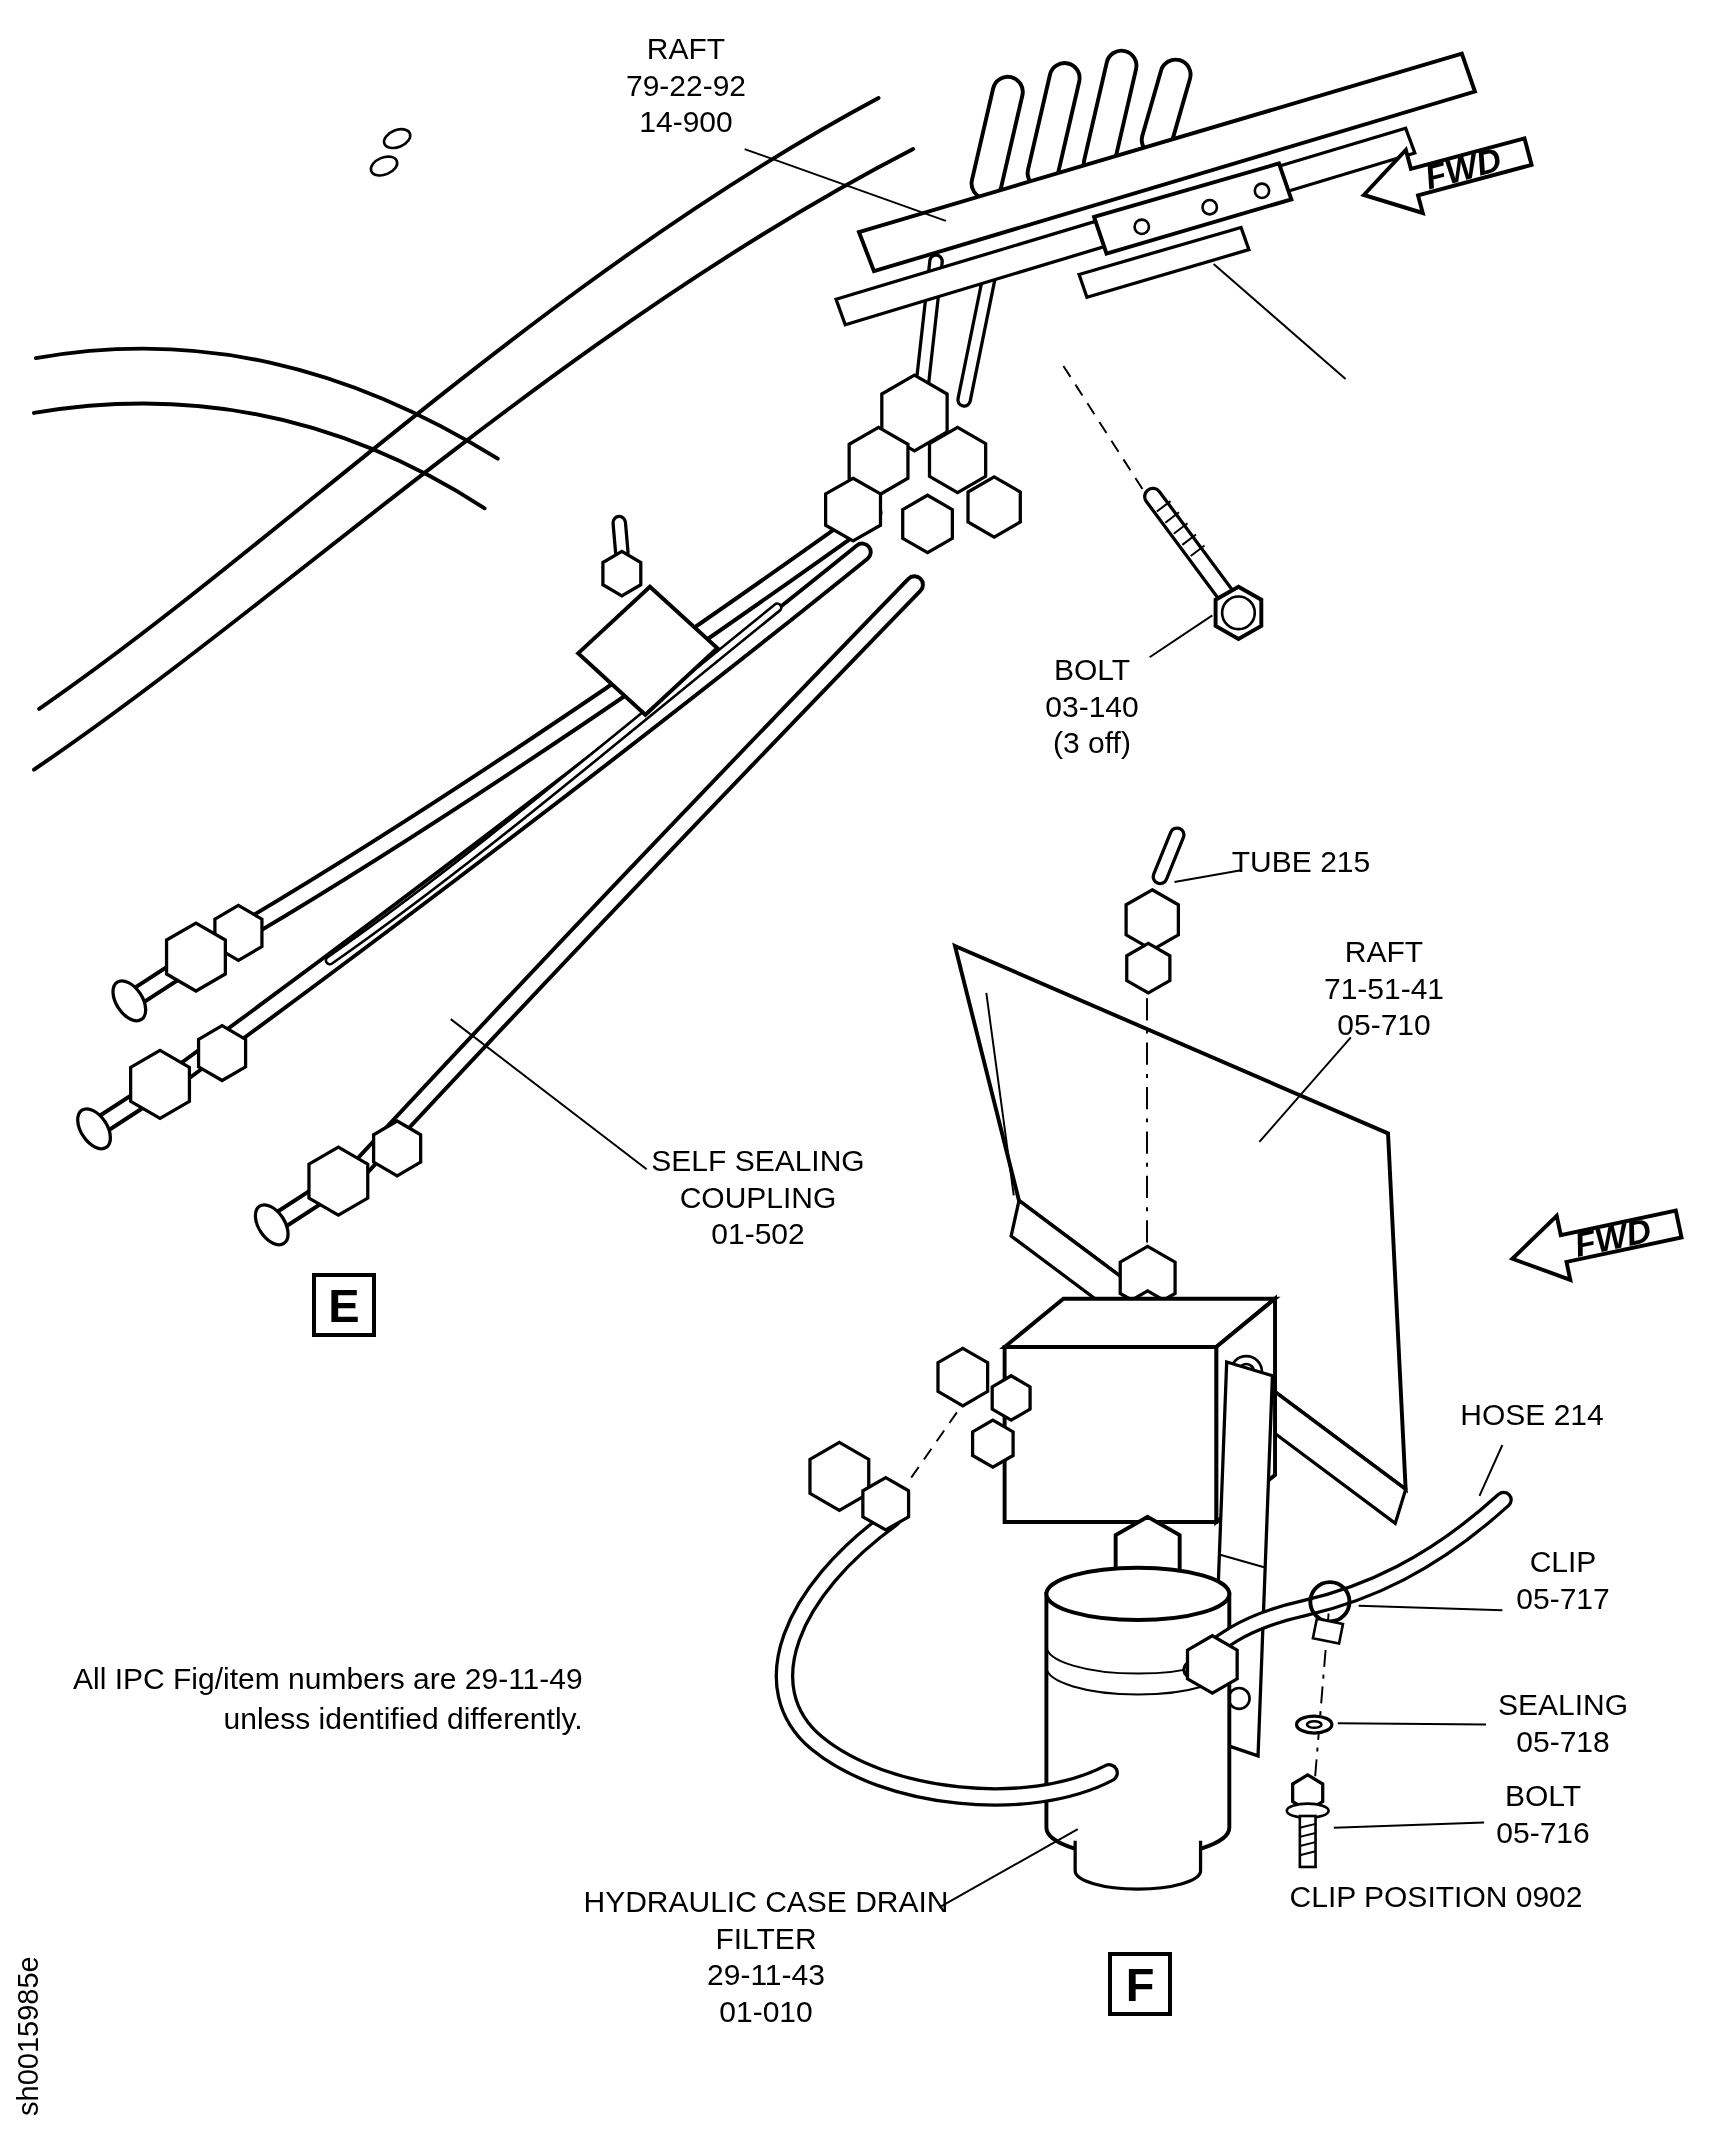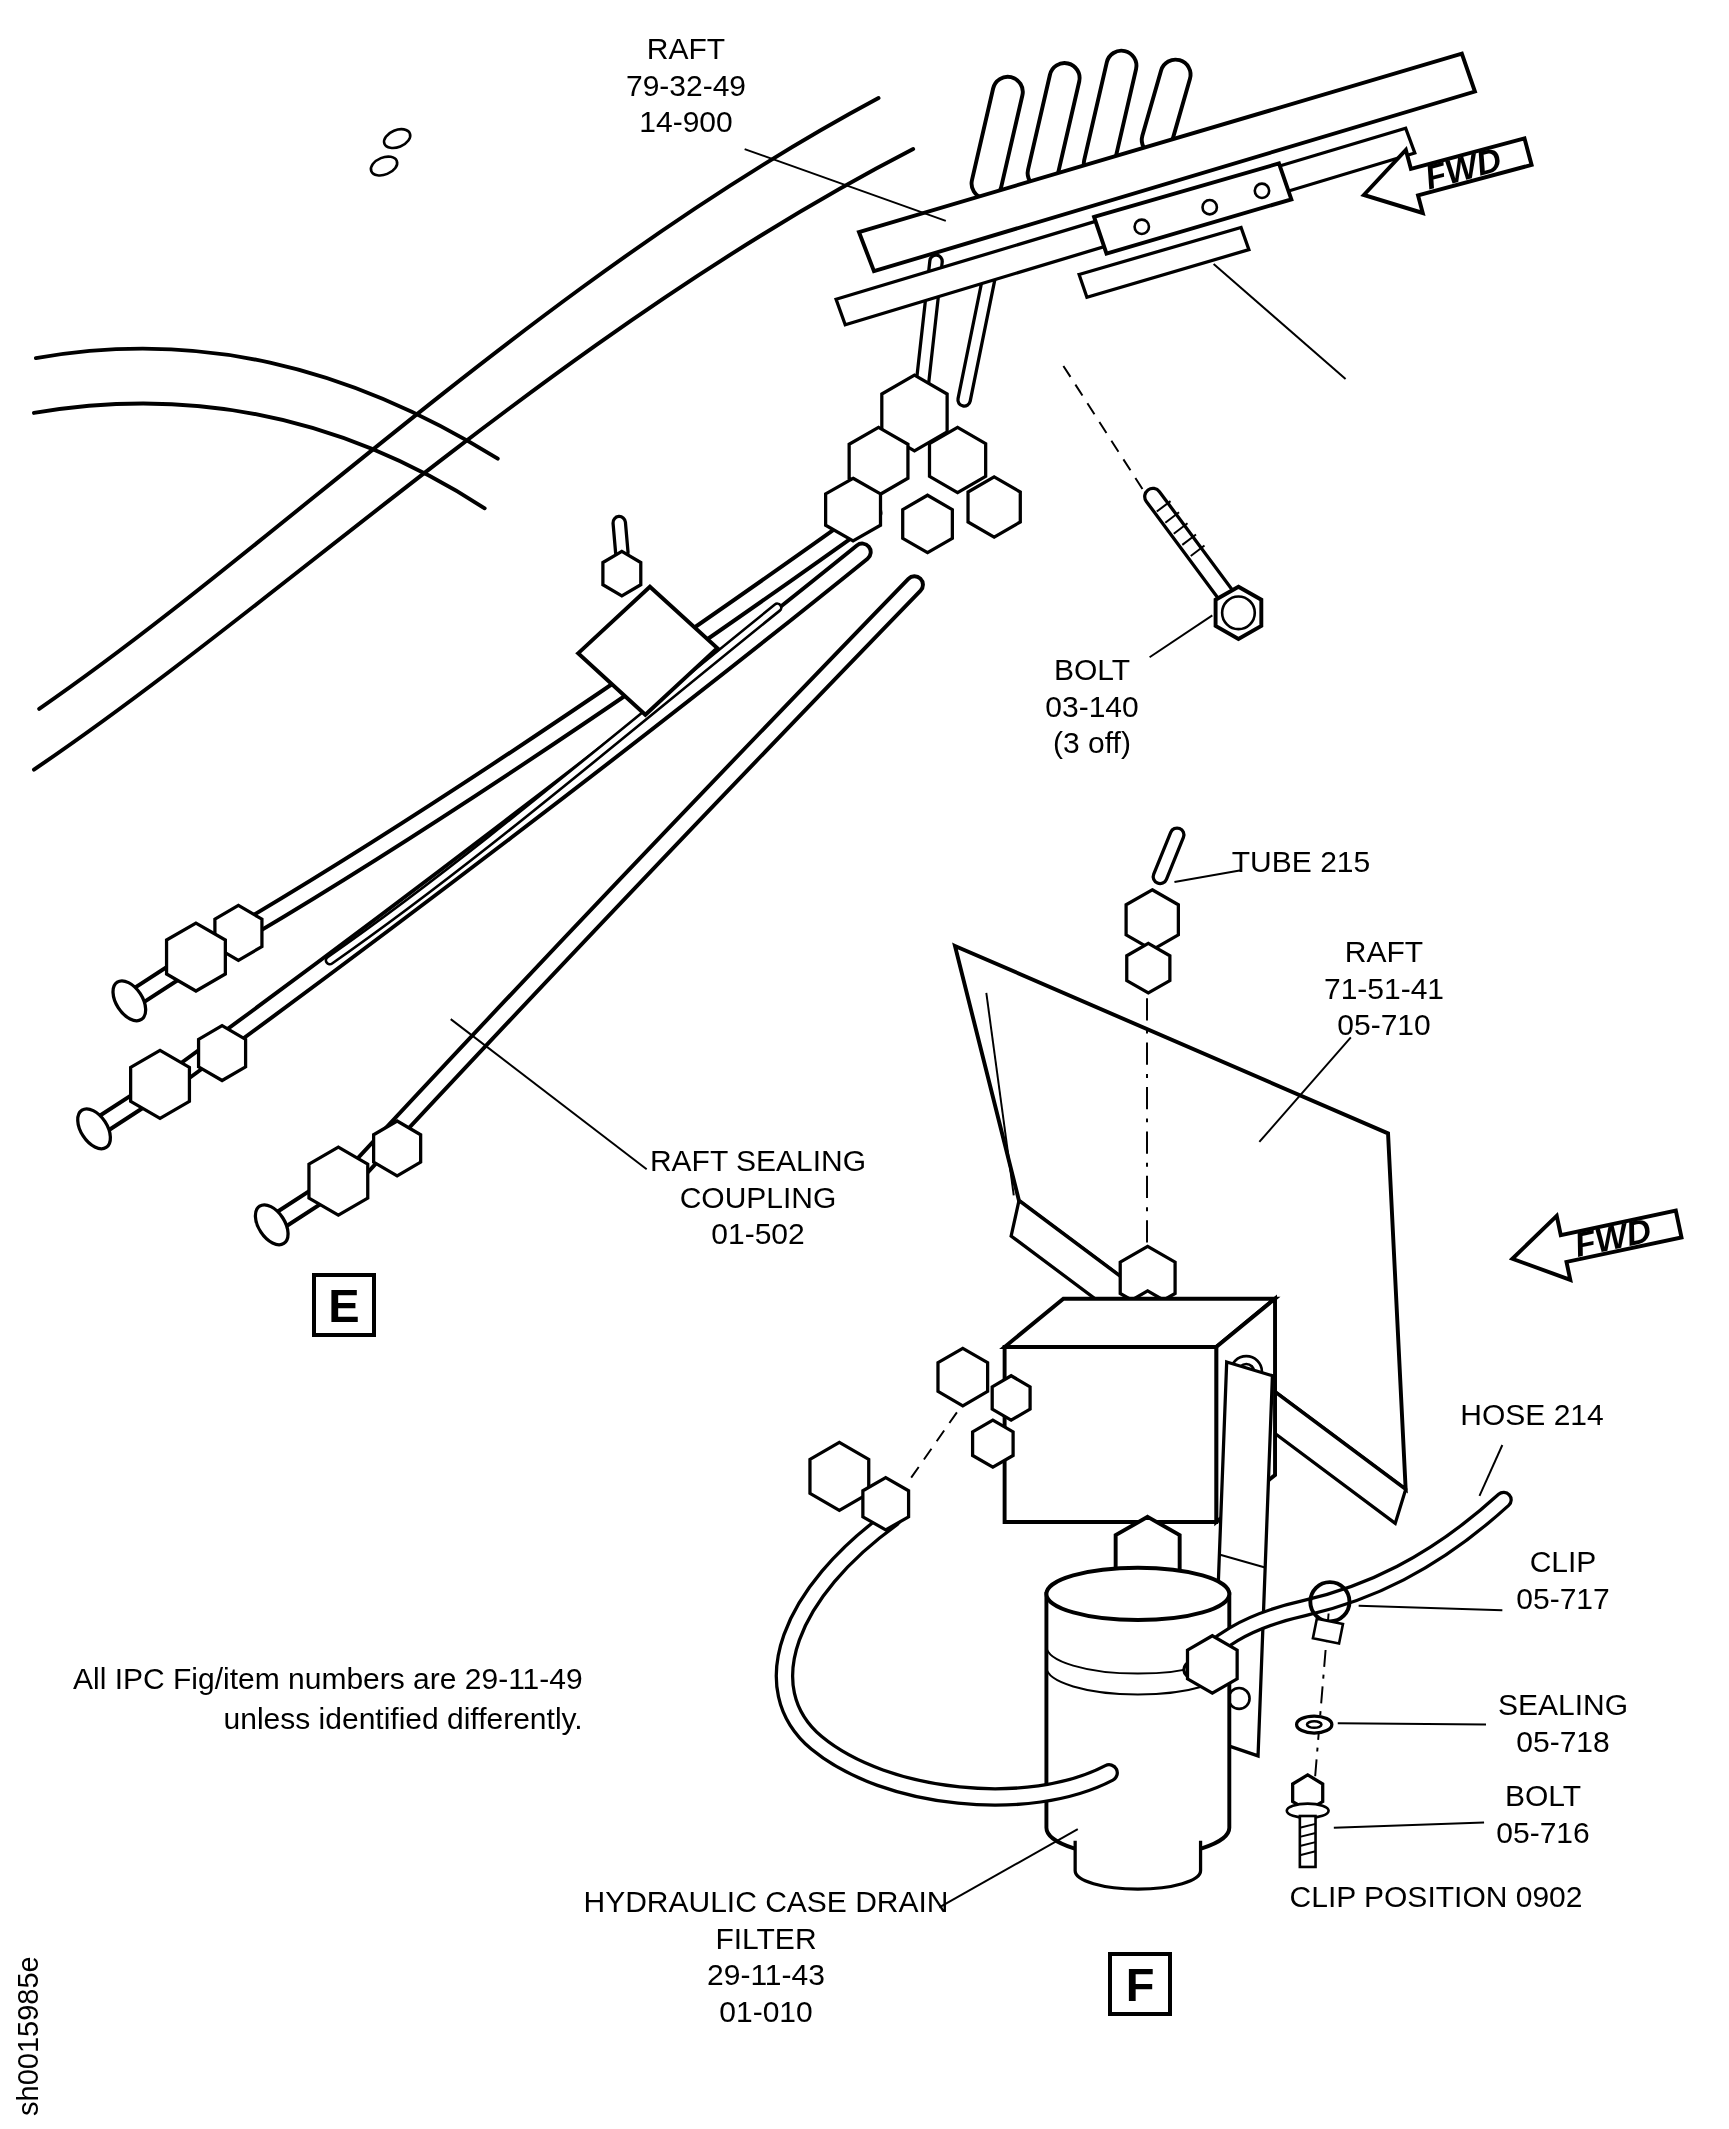--- a/index.html
+++ b/index.html
@@ -232,21 +232,21 @@
     <path class="thin" d="M 2300,2212 L 2265,2290"></path>
     <path class="thin" d="M 2300,2465 L 2080,2458"></path>
     <path class="thin" d="M 2275,2640 L 2048,2638"></path>
     <path class="thin" d="M 2272,2790 L 2042,2798"></path>
     <path class="thin" d="M 1438,2920 L 1650,2800"></path>
   </g>
 </svg>
 
 <div class="label" style="left:686px; top:31px;">
   <div>RAFT</div>
-  <div>79-32-49</div>
+  <div>79-22-92</div>
   <div>14-900</div>
 </div>
 
 
 <div class="label" style="left:1092px; top:652px;">
   <div>BOLT</div>
   <div>03-140</div>
   <div>(3 off)</div>
 </div>
 
@@ -254,21 +254,21 @@
   <div>TUBE 215</div>
 </div>
 
 <div class="label" style="left:1384px; top:934px;">
   <div>RAFT</div>
   <div>71-51-41</div>
   <div>05-710</div>
 </div>
 
 <div class="label" style="left:758px; top:1143px;">
-  <div>RAFT SEALING</div>
+  <div>SELF SEALING</div>
   <div>COUPLING</div>
   <div>01-502</div>
 </div>
 
 <div class="label" style="left:1532px; top:1397px;">
   <div>HOSE 214</div>
 </div>
 
 <div class="label" style="left:1563px; top:1544px;">
   <div>CLIP</div>

